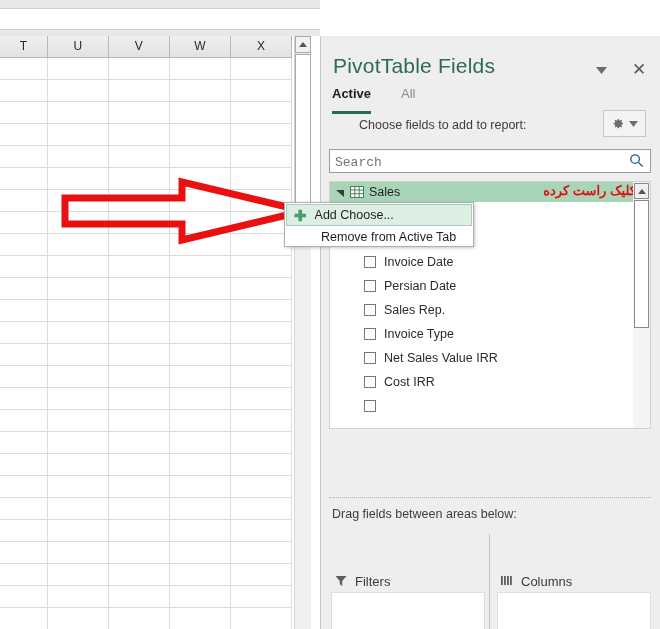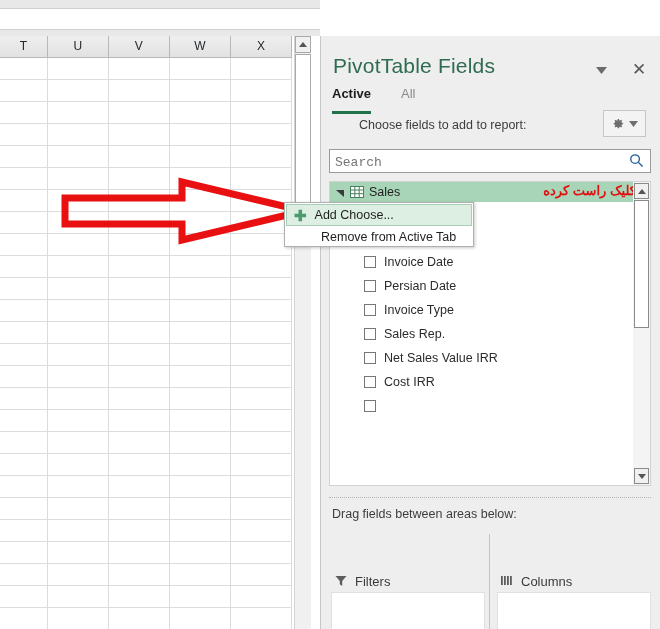--- a/index.html
+++ b/index.html
@@ -107,21 +107,21 @@
   }
   #search-input {
     position: absolute; left: 5px; top: 3px; width: 280px; height: 18px;
     border: none; outline: none; font-size: 13px; color: #4a4a4a;
     font-family: Liberation Mono, monospace; background: transparent;
   }
   #search-icon { position: absolute; right: 6px; top: 3px; }
 
   
   #field-list {
-    position: absolute; left: 8px; top: 145px; width: 322px; height: 305px;
+    position: absolute; left: 8px; top: 145px; width: 322px; height: 248px;
     background: #ffffff; border: 1px solid #d2d2d2; overflow: hidden;
   }
   #table-row-sales {
     position: relative; height: 20px; background: #a8d5b8;
     display: flex; align-items: center; padding-left: 6px; gap: 5px;
   }
   #sales-label { font-size: 12.5px; color: #1e1e1e; }
   #persian-note {
     position: absolute; right: 14px; top: 1px;
     font-size: 13px; color: #e01010; direction: rtl; font-weight: bold;
@@ -468,25 +468,25 @@
       <div class="field-item">
         <span class="fchk"></span>
         <span class="flabel">Invoice Date</span>
       </div>
       <div class="field-item">
         <span class="fchk"></span>
         <span class="flabel">Persian Date</span>
       </div>
       <div class="field-item">
         <span class="fchk"></span>
+        <span class="flabel">Sales Rep.</span>
+      </div>
+      <div class="field-item">
+        <span class="fchk"></span>
         <span class="flabel">Invoice Type</span>
-      </div>
-      <div class="field-item">
-        <span class="fchk"></span>
-        <span class="flabel">Sales Rep.</span>
       </div>
       <div class="field-item">
         <span class="fchk"></span>
         <span class="flabel">Net Sales Value IRR</span>
       </div>
       <div class="field-item">
         <span class="fchk"></span>
         <span class="flabel">Cost IRR</span>
       </div>
       <div class="field-item">

